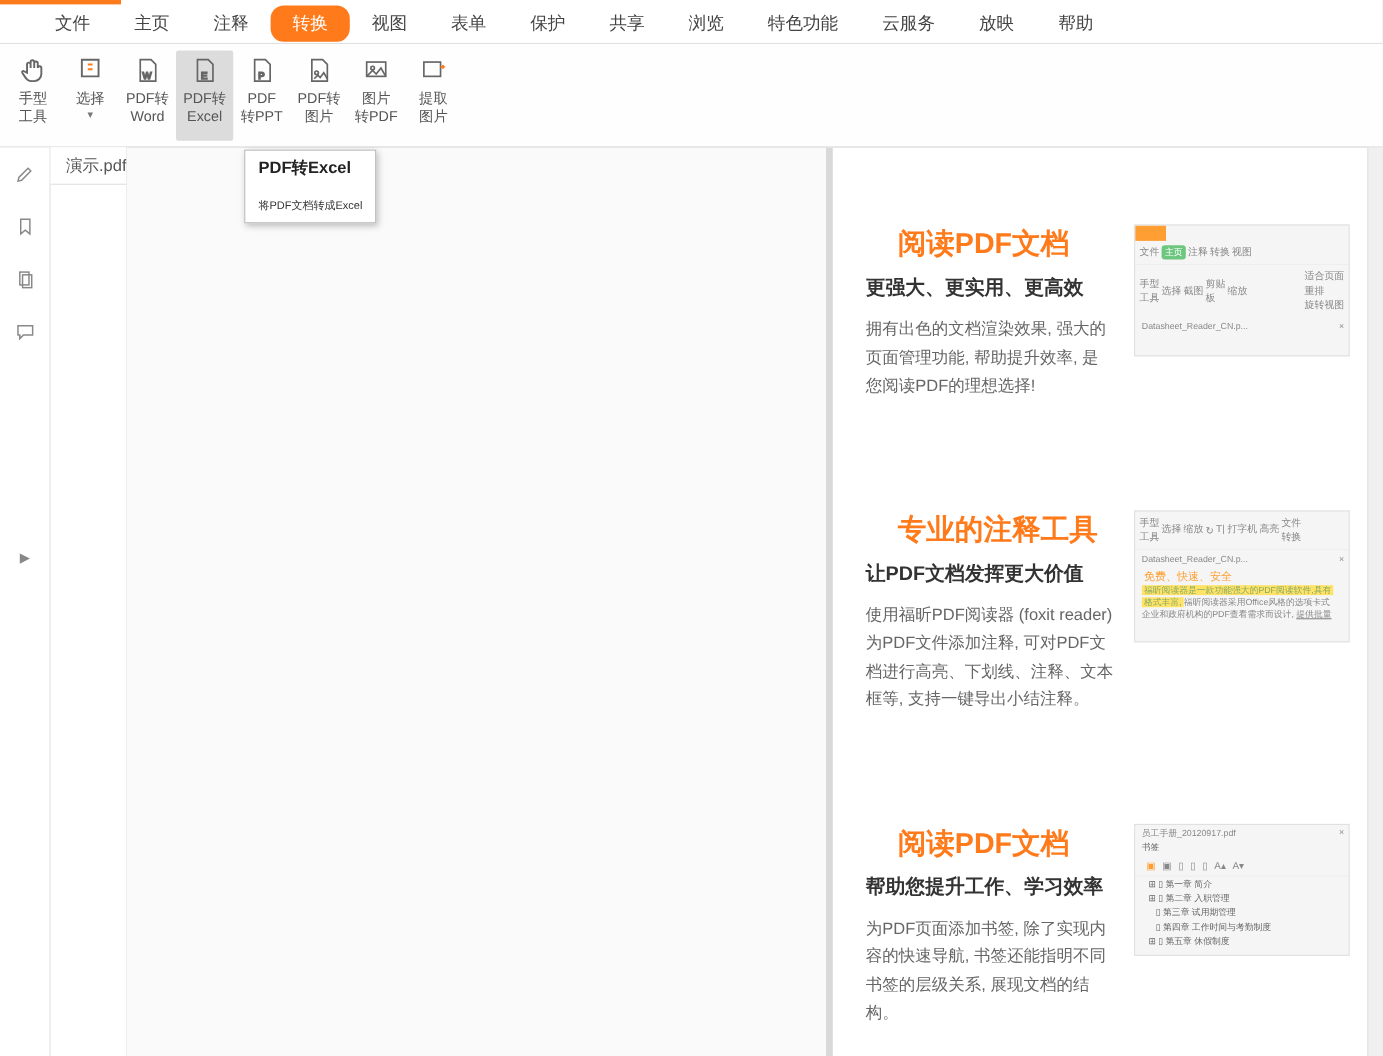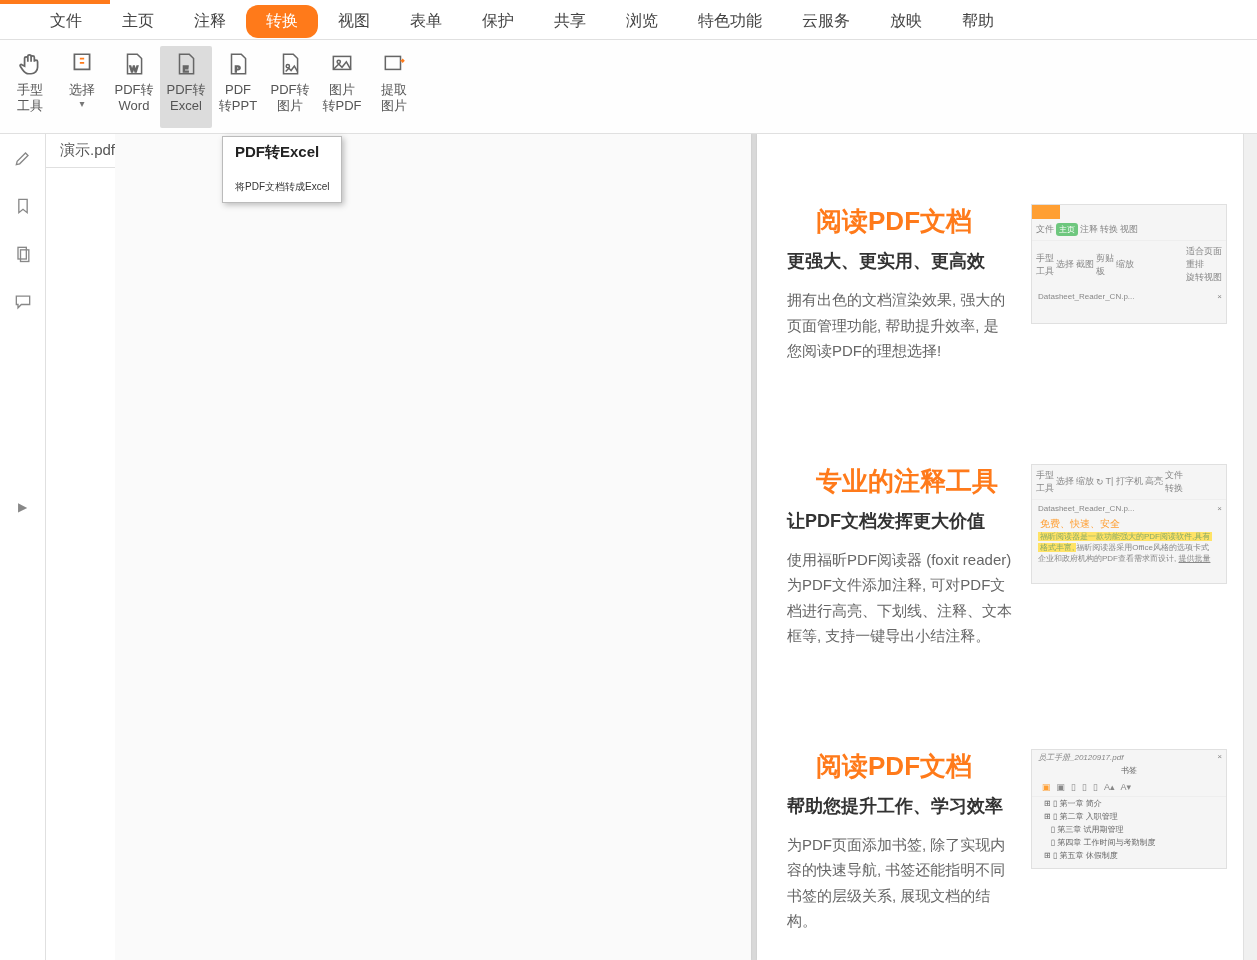--- a/index.html
+++ b/index.html
@@ -256,22 +256,22 @@
             </div>
           </div>
 
           <div class="section">
             <div class="section-text">
               <div class="sec-title">阅读PDF文档</div>
               <div class="sec-sub">帮助您提升工作、学习效率</div>
               <div class="sec-body">为PDF页面添加书签, 除了实现内容的快速导航, 书签还能指明不同书签的层级关系, 展现文档的结构。</div>
             </div>
             <div class="sec-img">
-              <div class="mini-doc" style="margin-top:2px;font-style:italic;"><span>员工手册_20120917.pdf</span><span class="close-x">×</span></div>
-              <div style="font-size:8px;padding:2px 6px;color:#666;text-align:center;">书签</div>
+              <div class="mini-doc" style="margin-top:2px;"><span>员工手册_20120917.pdf</span><span class="close-x">×</span></div>
+              <div style="font-size:8px;padding:2px 6px;color:#666;">书签</div>
               <div class="mini-row" style="border-bottom:1px solid #eee;gap:6px;padding-left:10px;">
                 <span style="color:#ff9f33">▣</span>
                   <span>▣</span>
                   <span>▯</span>
                   <span>▯</span>
                   <span>▯</span>
                   <span>A▴</span>
                   <span>A▾</span>
               </div>
               <div class="mini-item">⊞ ▯ <span>第一章  简介</span></div>

